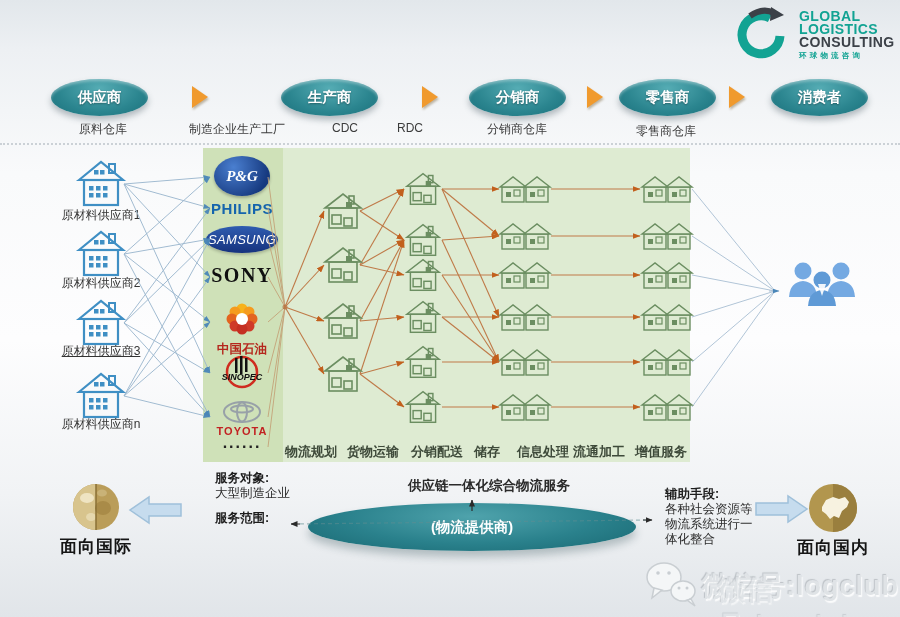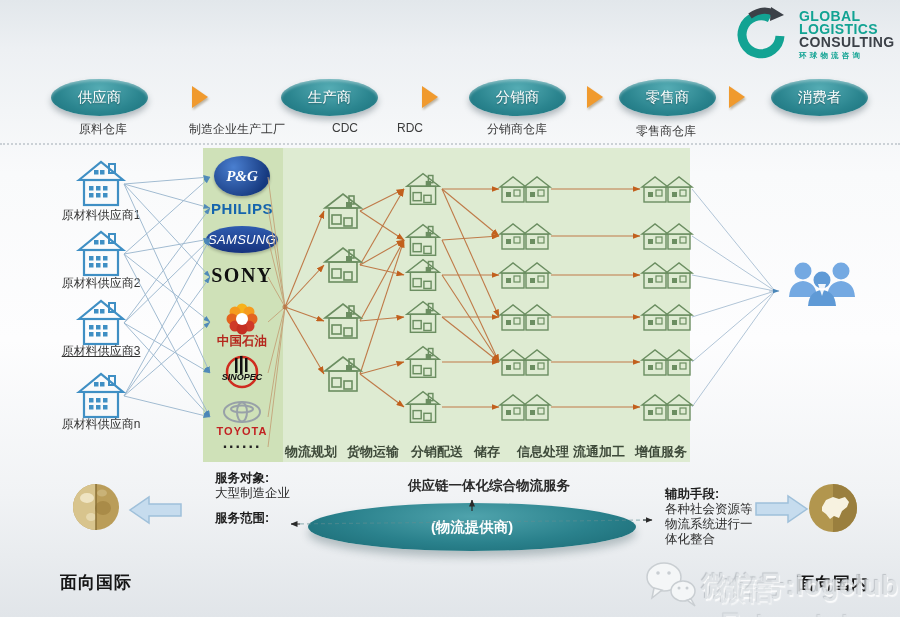--- a/index.html
+++ b/index.html
@@ -13,38 +13,38 @@
   
   .logo-line{font-weight:bold;font-size:14px;line-height:13px;letter-spacing:.4px;}
   .teal{color:#12a393;}
   .dark{color:#3c4148;}
   .logo-sub{font-size:7.5px;color:#12a393;letter-spacing:3.2px;margin-top:2px;font-weight:bold;}
   
   .pill{
     width:97px;height:37px;border-radius:50%;
     background:radial-gradient(ellipse at 50% 25%,#55acb4 0%,#2b858f 60%,#1a6f7a 100%);
     box-shadow:0 4px 6px rgba(50,70,80,.35), inset 0 2px 3px rgba(255,255,255,.35);
-    color:#fff;font-weight:normal;font-size:14.5px;line-height:37px;text-align:center;
+    color:#fff;font-weight:bold;font-size:14.5px;line-height:37px;text-align:center;
     text-shadow:0 1px 2px rgba(0,0,0,.35);
   }
   .arrowR{
     width:0;height:0;border-top:11px solid transparent;border-bottom:11px solid transparent;
     border-left:16px solid #f09a2e;filter:drop-shadow(1px 2px 1px rgba(90,60,10,.35));
   }
   .fac{font-size:12px;color:#3b3b3b;}
   .divider{left:0;top:143px;width:900px;border-top:2px dotted #cbd1d6;}
   
   .strip{left:203px;top:148px;width:80px;height:314px;background:#cfe1b8;}
   .panel{left:283px;top:148px;width:407px;height:314px;background:#deebd2;}
   .suplab{font-size:12px;color:#333;}
   .svc{font-size:13px;font-weight:bold;color:#3e4a3a;}
   
   .brand-philips{font-size:15px;font-weight:bold;color:#1565ad;letter-spacing:.5px;}
   .brand-sony{font-family:"Liberation Serif",serif;font-size:20px;font-weight:bold;color:#101010;letter-spacing:1.5px;}
-  .brand-cnpc{font-size:12.5px;font-weight:bold;color:#b5271d;}
+  .brand-cnpc{font-size:12.5px;font-weight:bold;color:#b5271d;margin-top:8px;}
   .brand-toyota{font-size:11px;font-weight:bold;color:#c22222;letter-spacing:1px;}
   .brand-dots{font-size:16px;font-weight:bold;color:#222;letter-spacing:2px;}
   .pg-ellipse{
     width:56px;height:40px;border-radius:50%;
     background:radial-gradient(circle at 35% 28%,#4a7fd0,#16397f 75%);
     color:#fff;font-family:"Liberation Serif",serif;font-style:italic;font-weight:bold;
     font-size:15px;line-height:40px;text-align:center;box-shadow:0 2px 3px rgba(0,0,0,.25);
   }
   .samsung-ellipse{
     width:72px;height:27px;border-radius:50%;
@@ -56,21 +56,21 @@
   
   .note-label{font-size:12.5px;font-weight:bold;color:#1d1d1d;}
   .note-text{font-size:12.5px;color:#2c2c2c;line-height:15px;word-break:break-all;}
   .caption{font-size:13.5px;font-weight:bold;color:#2a2a2a;}
   .provider{
     left:308px;top:503px;width:328px;height:48px;border-radius:50%;
     background:radial-gradient(ellipse at 50% 28%,#4fa3ac 0%,#2a818c 55%,#196872 100%);
     box-shadow:0 6px 9px rgba(30,60,70,.28);
     color:#fff;font-weight:bold;font-size:14.5px;line-height:48px;text-align:center;
   }
-  .direction{font-size:17px;font-weight:bold;color:#151515;letter-spacing:1px;margin-top:36px;}
+  .direction{font-size:17px;font-weight:bold;color:#151515;letter-spacing:1px;}
   
   .wm{
     font-size:27px;font-weight:bold;color:#dfe3e6;letter-spacing:1px;
     text-shadow:1px 2px 1px #ffffff,-1px -1px 1px #b6bbc0;
   }
   #diagram{left:0;top:0;pointer-events:none;}
 </style>
 </head>
 <body>
 

